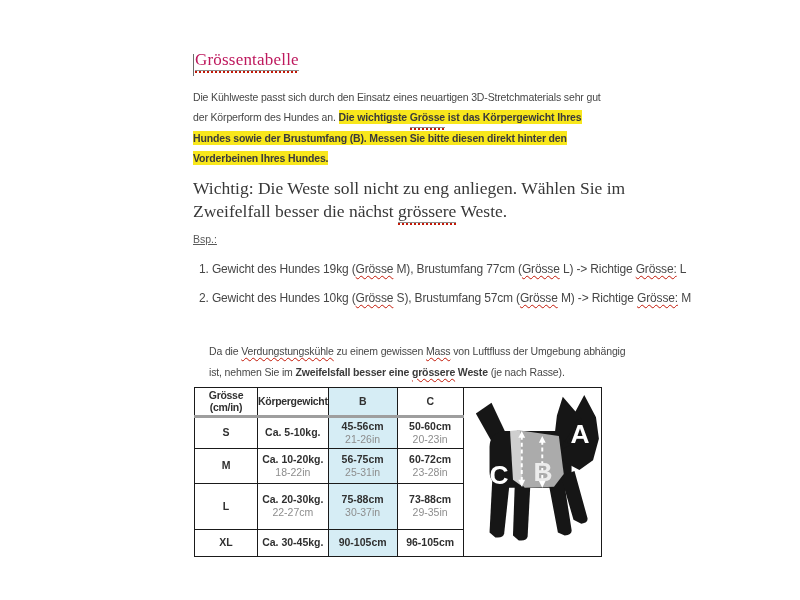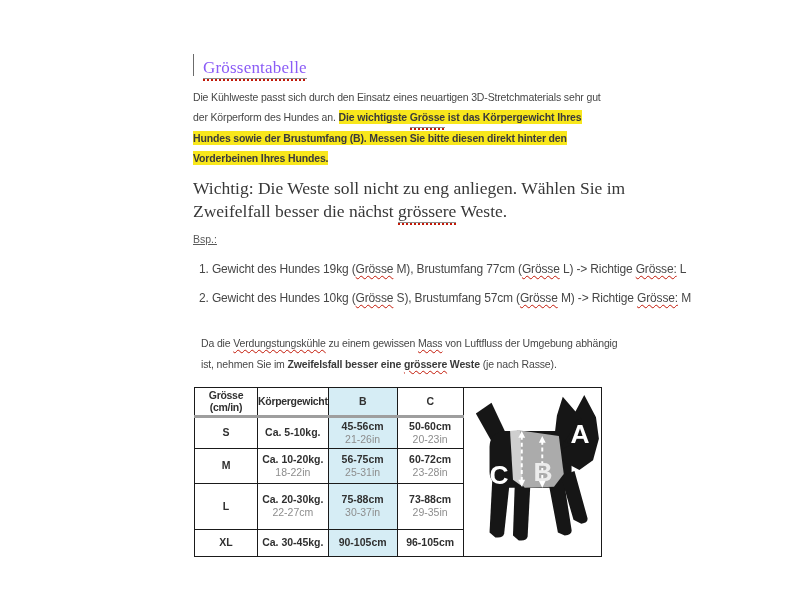--- a/index.html
+++ b/index.html
@@ -2,22 +2,22 @@
 <html><head>
 <meta charset="utf-8">
 <style>
   html,body{margin:0;padding:0;background:#ffffff;}
   body{width:800px;height:600px;position:relative;overflow:hidden;
        font-family:"Liberation Sans","DejaVu Sans",sans-serif;color:#474747;}
   .abs{position:absolute;}
 
   
   .caret{left:193px;top:54px;width:1px;height:22px;background:#6b6b6b;}
-  h1.title{left:195px;top:50px;margin:8px;font:400 17px "Liberation Serif","DejaVu Serif",serif;
-           color:#8b5cf6;letter-spacing:.2px;}
+  h1.title{left:195px;top:50px;margin:0;font:400 17px "Liberation Serif","DejaVu Serif",serif;
+           color:#be185d;letter-spacing:.2px;}
   
   .sq{text-decoration:underline;text-decoration-style:wavy;text-decoration-color:#c21807;
       text-decoration-thickness:1px;text-underline-offset:2px;}
   
   .usq{display:inline-block;border-bottom:1px solid #8f8f8f;position:relative;}
   .usq::after{content:"";position:absolute;left:0;right:0;bottom:-3px;height:2px;
       background:repeating-linear-gradient(90deg,#c21807 0 2px,rgba(0,0,0,0) 2px 4px);}
 
   p.intro{left:193px;top:87px;width:412px;margin:0;font-size:10.5px;line-height:20px;
           letter-spacing:-.15px;}
@@ -25,21 +25,21 @@
           -webkit-box-decoration-break:clone;box-decoration-break:clone;}
 
   h2.important{left:193px;top:177px;width:440px;margin:0;
         font:400 17.5px "Liberation Serif","DejaVu Serif",serif;color:#383838;line-height:22.5px;}
 
   p.bsp{left:193px;top:233px;margin:0;font-size:10.5px;color:#5a5a5a;text-decoration:underline;}
 
   .examples{left:193px;top:252px;width:430px;}
   .examples p{margin:6px;font-size:12px;line-height:23px;letter-spacing:-.15px;white-space:nowrap;}
 
-  p.note{left:193px;top:325px;width:420px;margin:8px;font-size:10.5px;line-height:20.5px;
+  p.note{left:193px;top:325px;width:420px;margin:16px;font-size:10.5px;line-height:20.5px;
          letter-spacing:-.15px;}
   p.note b{color:#3a3a3a;}
 
   table.size{left:194px;top:387px;border-collapse:collapse;table-layout:fixed;
              font-size:10.5px;color:#303030;}
   table.size td,table.size th{border:1px solid #1a1a1a;text-align:center;vertical-align:middle;
              padding:0;}
   table.size th{font-weight:700;border-bottom:3px solid #9e9e9e;letter-spacing:-.3px;}
   tr.hrow{height:28px;}
   tr.r0{height:32px;} tr.r1{height:34px;} tr.r2{height:45px;} tr.r3{height:27px;}

